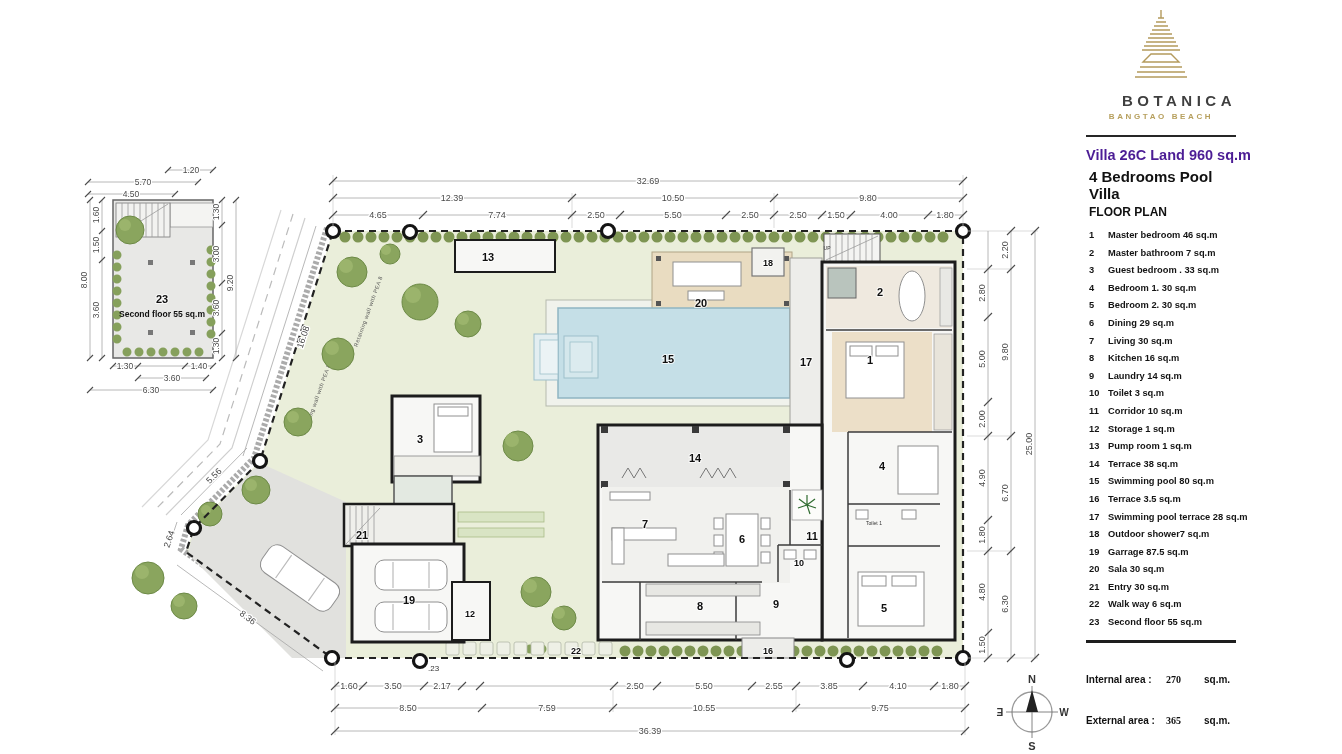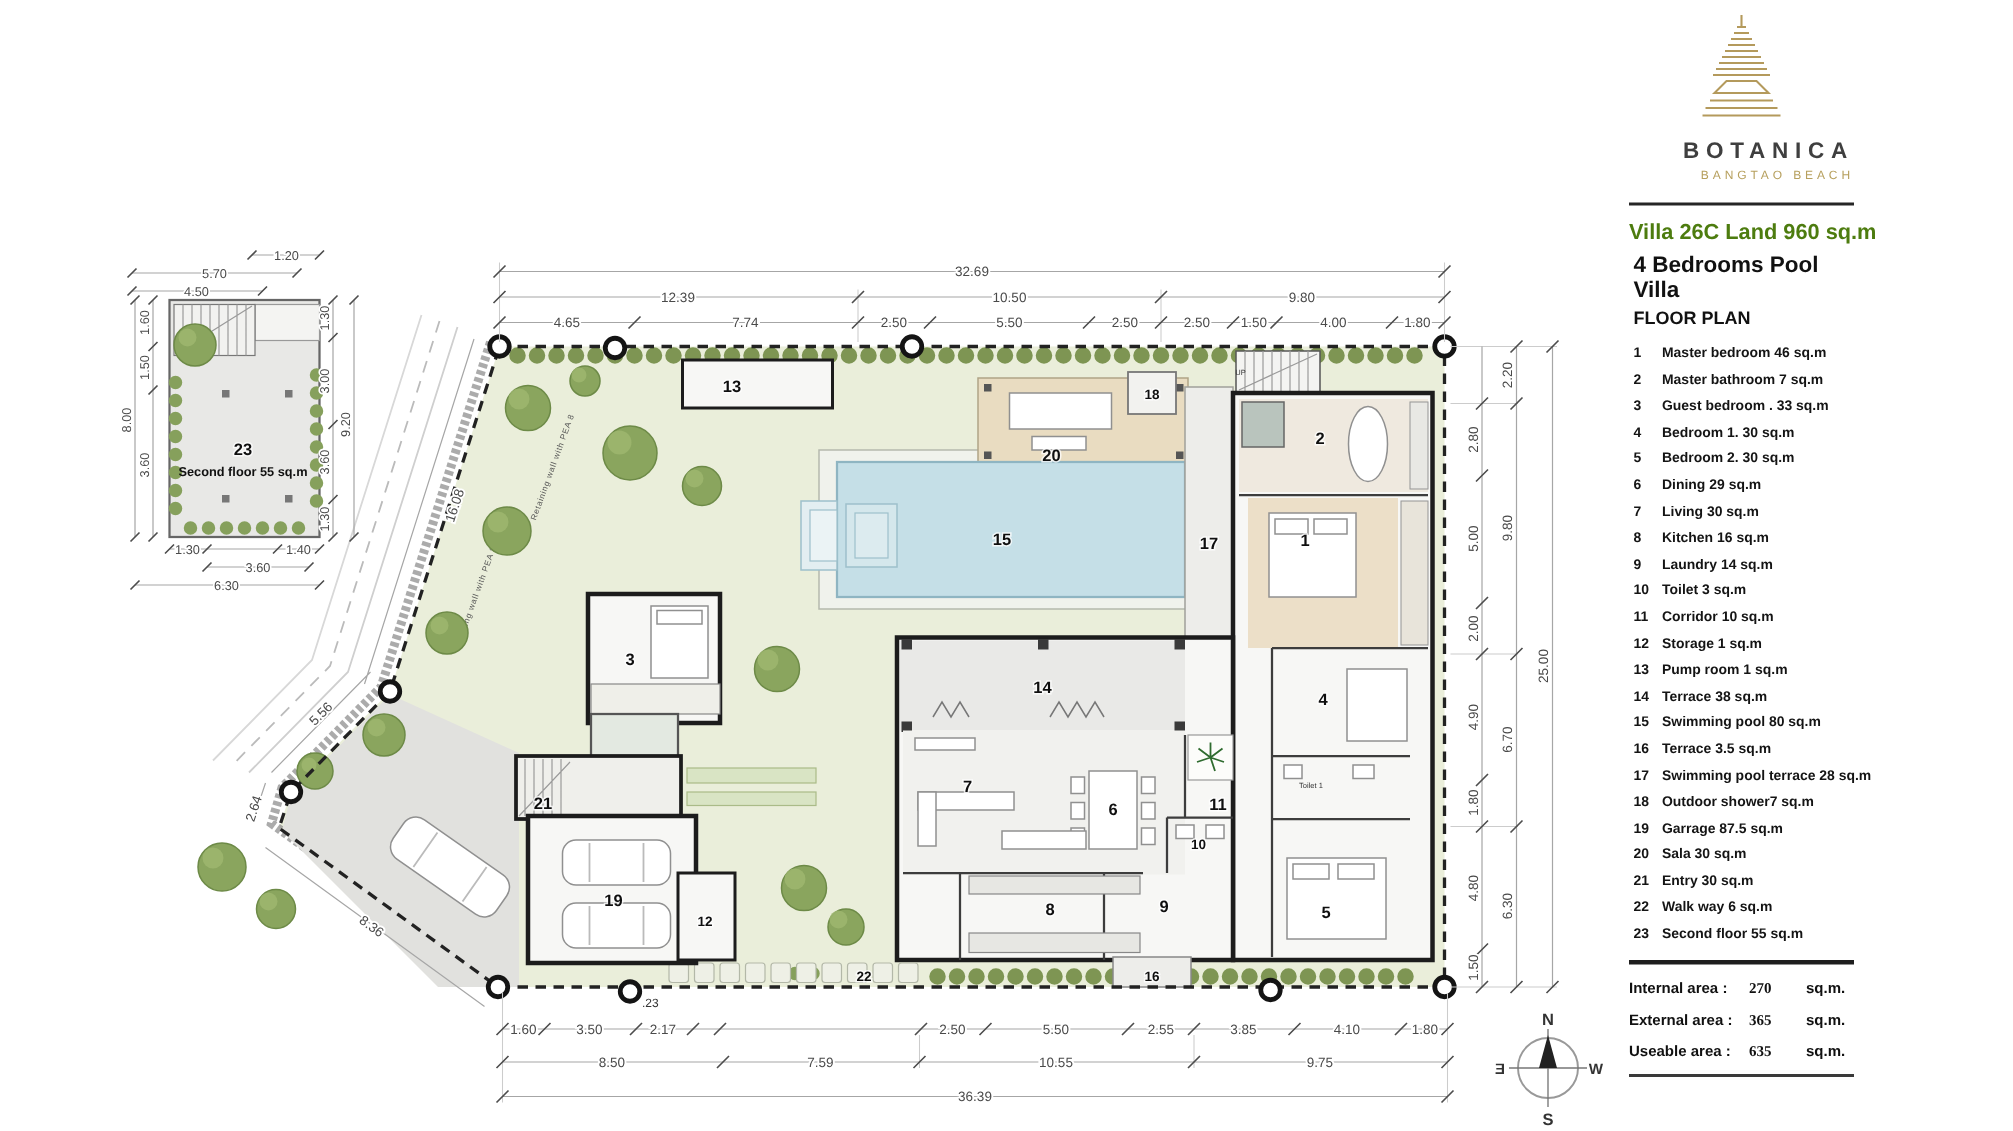--- a/index.html
+++ b/index.html
@@ -22,31 +22,31 @@
   .hatch{stroke:#9a9a9a;stroke-width:.8;}
   .hedge{stroke:#7e9553;stroke-width:11;stroke-linecap:round;fill:none;stroke-dasharray:0 13;}
   .hedgeS{stroke:#86a05c;stroke-width:9;stroke-linecap:round;fill:none;stroke-dasharray:0 12;}
   .treeA{fill:#8aa55e;stroke:#6d8a47;stroke-width:1;}
   .treeB{fill:#9db66f;opacity:.85;stroke:none;}
   .marker{fill:#ffffff;stroke:#141414;stroke-width:3.2;}
   
   .panel{position:absolute;left:1086px;top:8px;width:150px;color:#111;}
   .pagoda{position:static;display:block;margin:0 auto;}
   .brand{text-align:right;font-weight:bold;font-size:15px;letter-spacing:4.5px;color:#3f3f3f;margin-top:4px;}
-  .brand-sub{text-align:right;font-size:8px;font-weight:normal;letter-spacing:2.6px;color:#b7a05e;margin-top:3px;}
+  .brand-sub{text-align:center;font-size:8px;font-weight:bold;letter-spacing:2.6px;color:#b7a05e;margin-top:3px;}
   .divider{border-top:2px solid #262626;margin:14px 0 10px 0;}
-  .title{font-size:14.5px;font-weight:bold;color:#4d7c0f;white-space:nowrap;}
+  .title{font-size:14.5px;font-weight:bold;color:#4c1d95;white-space:nowrap;}
   .subtitle{font-size:15px;font-weight:bold;margin-top:5px;margin-left:3px;}
   .plan-label{font-size:12px;font-weight:bold;margin-top:3px;margin-left:3px;}
   .legend{margin-top:11px;margin-left:3px;}
   .lrow{display:flex;height:17.6px;font-size:9.3px;font-weight:bold;color:#141414;}
   .lnum{width:19px;flex:none;}
   .llabel{white-space:nowrap;}
   .totals{margin-top:5px;border-top:3px solid #1e1e1e;border-bottom:2px solid #3a3a3a;padding:6px 0 4px 0;}
-  .trow{display:flex;font-size:10px;font-weight:bold;height:21px;align-items:center;}
+  .trow{display:flex;font-size:10px;font-weight:bold;height:21px;align-items:center;margin-top:20px;}
   .tlabel{width:80px;flex:none;}
   .tvalue{width:38px;flex:none;font-family:Liberation Serif, serif;}
 </style>
 </head>
 <body>
 
 <svg width="1342" height="754" viewBox="0 0 1342 754">
 
   <g>
     <polygon points="333,231 963,231 963,658 332,658 186,552 194,528 260,461" fill="#eaeeda"></polygon>

